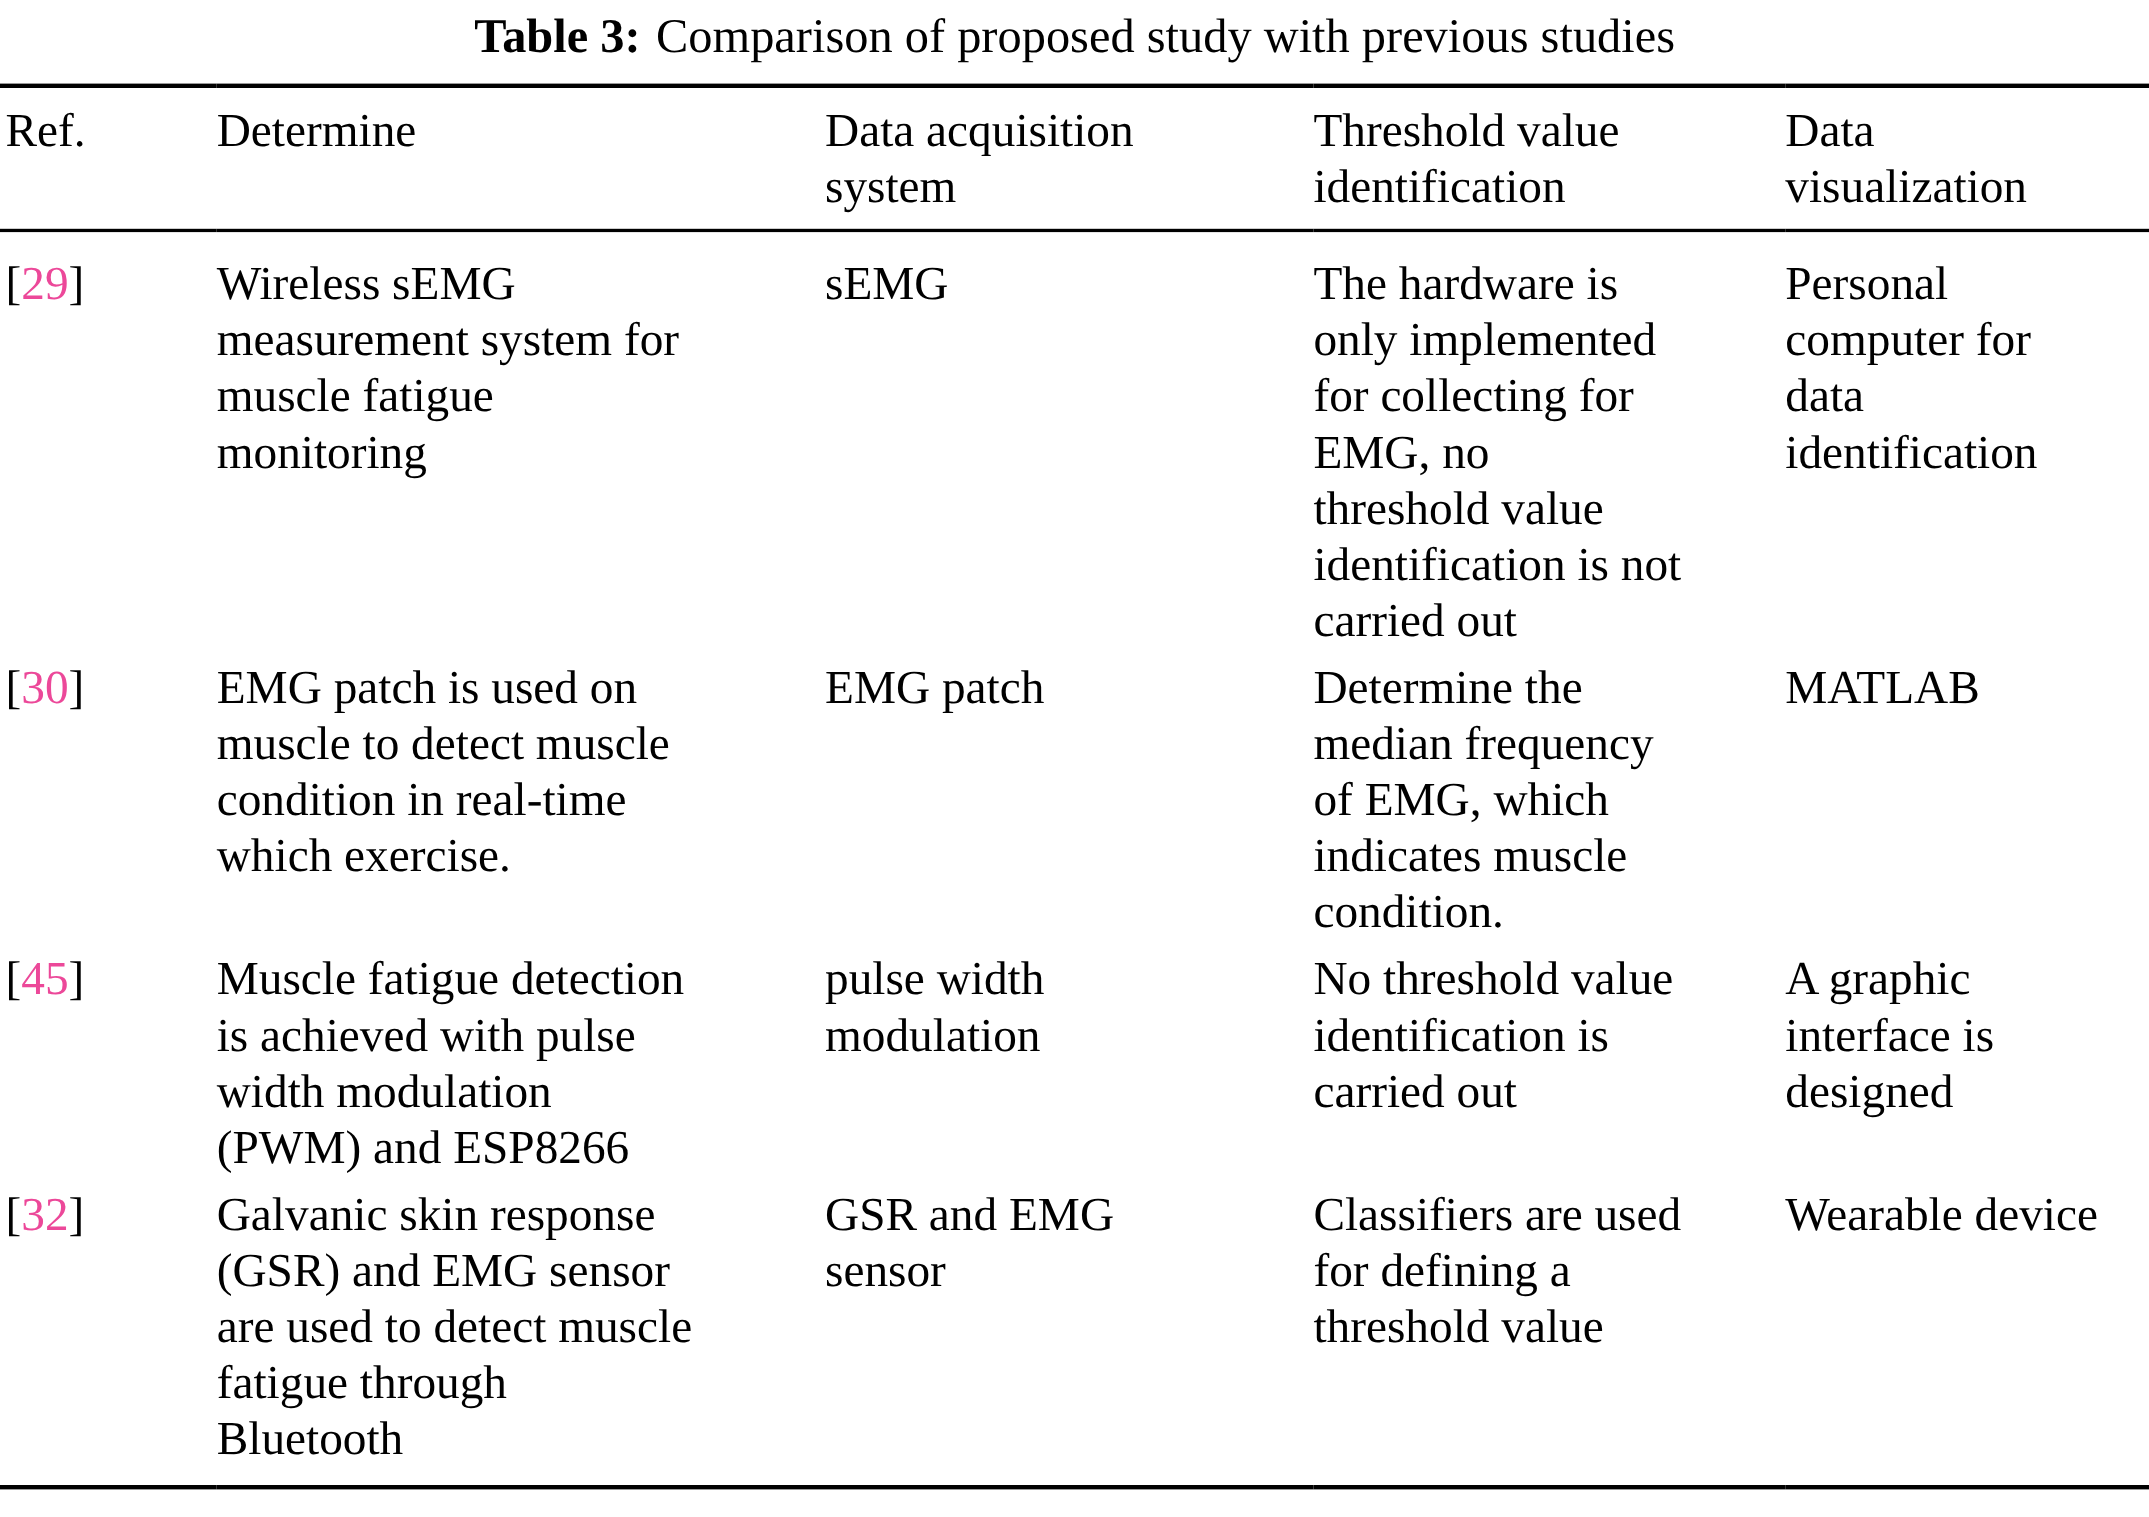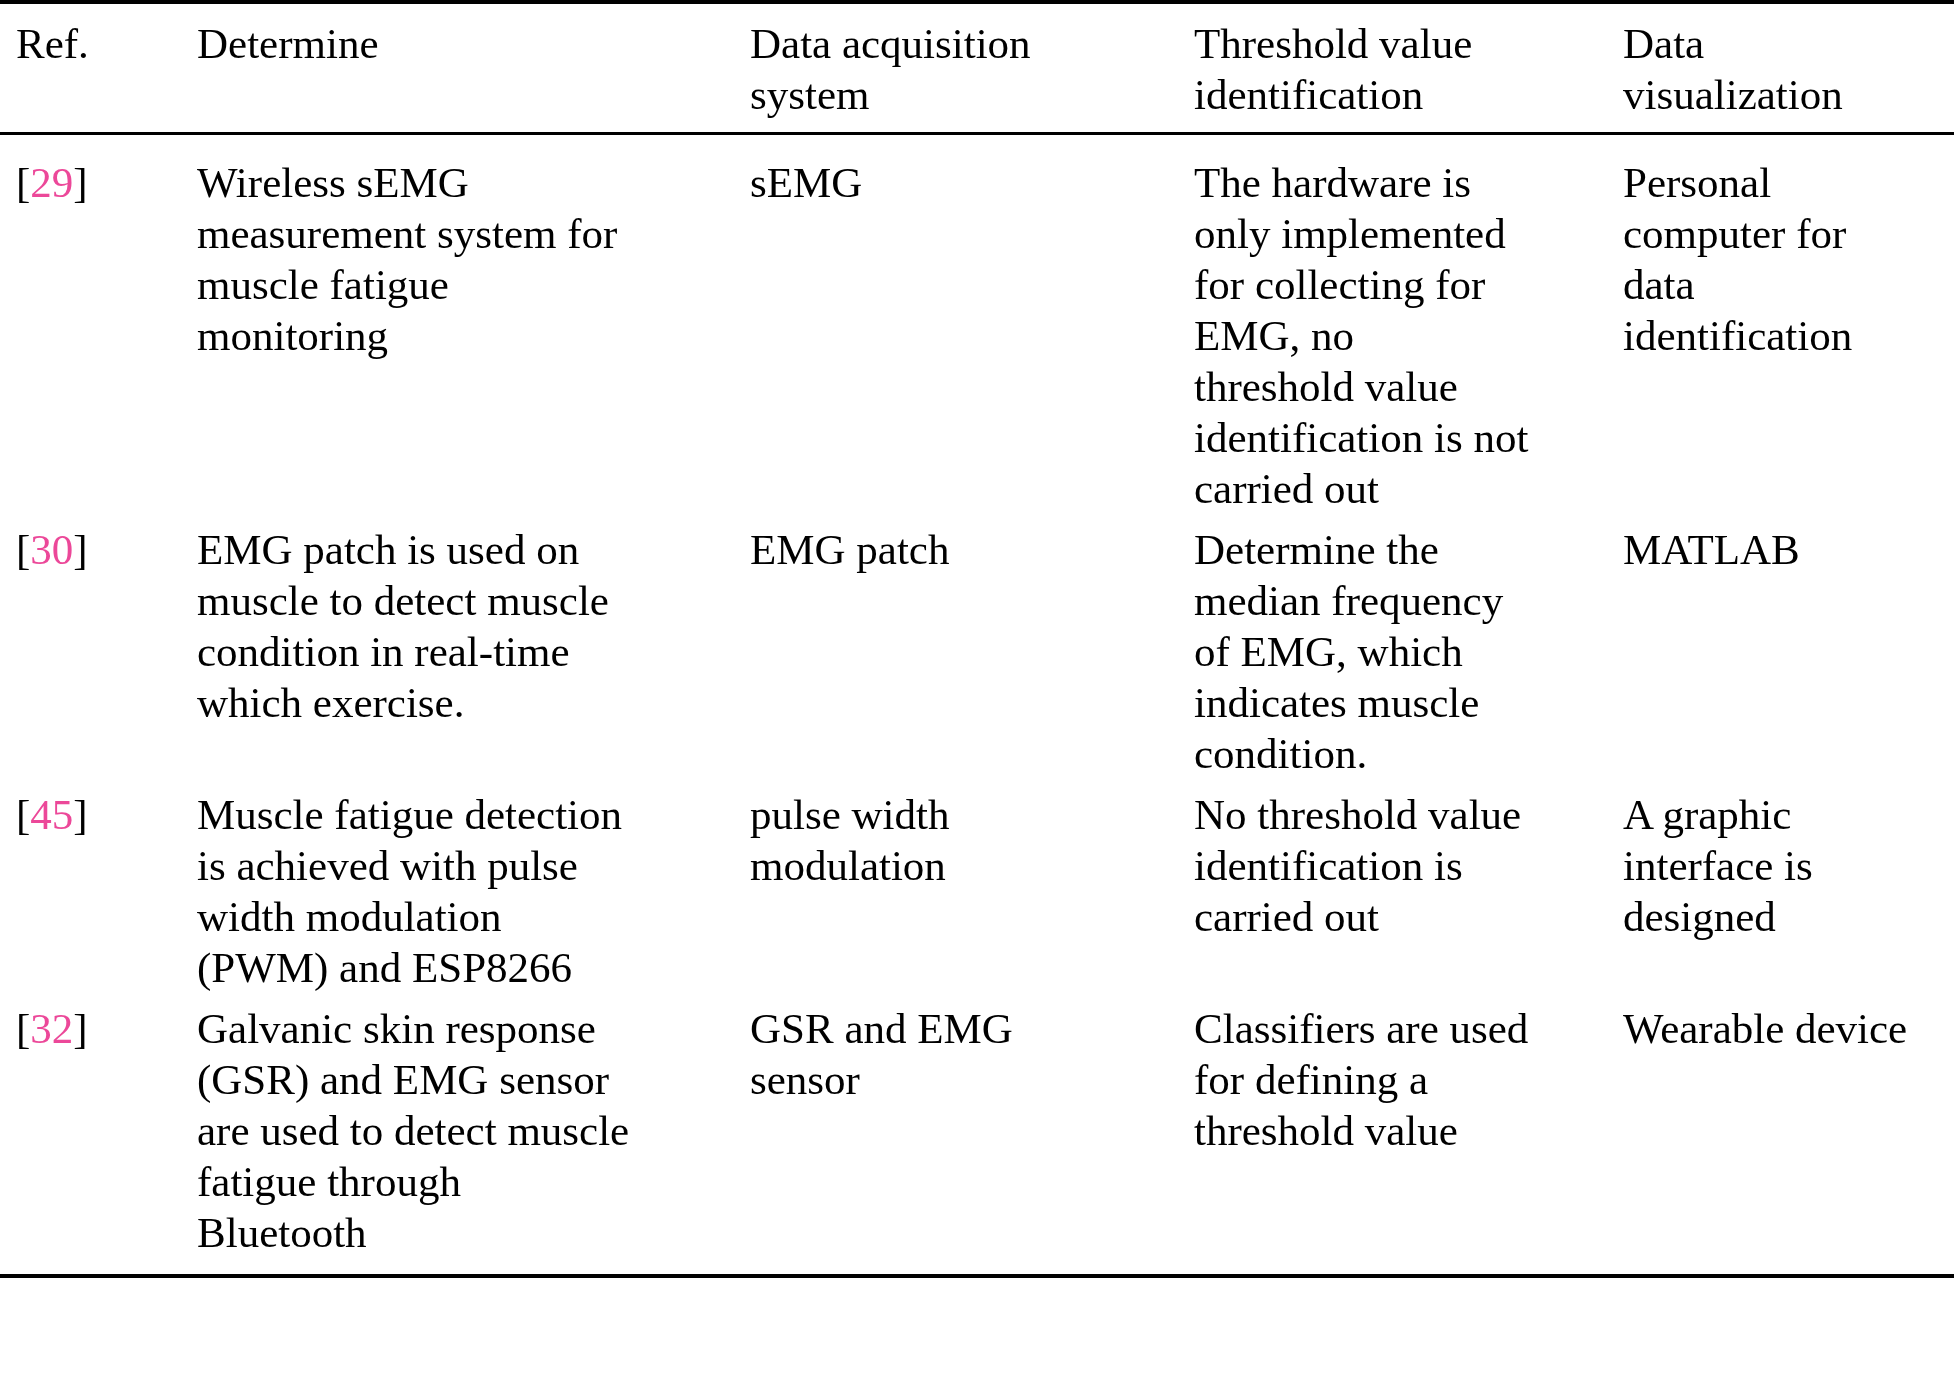--- a/index.html
+++ b/index.html
@@ -52,39 +52,42 @@
     white-space: pre-line;
     padding: 0 20px 10px 0;
   }
   tbody tr:first-child td {
     padding-top: 22px;
   }
   tbody tr:last-child td {
     padding-bottom: 16px;
   }
   th.col-ref, td.col-ref {
-    padding-left: 16px;
+    padding-left: 5px;
   }
   td.col-viz, th.col-viz {
     padding-right: 15px;
   }
   .ref-link {
     color: #ec4899;
     text-decoration: none;
     cursor: pointer;
   }
   .bracket {
     color: #000000;
   }
 </style>
 </head>
 <body>
 
 <div class="page">
 
+  <div class="table-title">
+    <span class="title-label">Table 3:</span><span class="title-caption">Comparison of proposed study with previous studies</span>
+  </div>
 
   <table class="comparison">
     <colgroup>
       <col style="width:197px">
       <col style="width:553px">
       <col style="width:444px">
       <col style="width:429px">
       <col style="width:331px">
     </colgroup>
     <thead>

